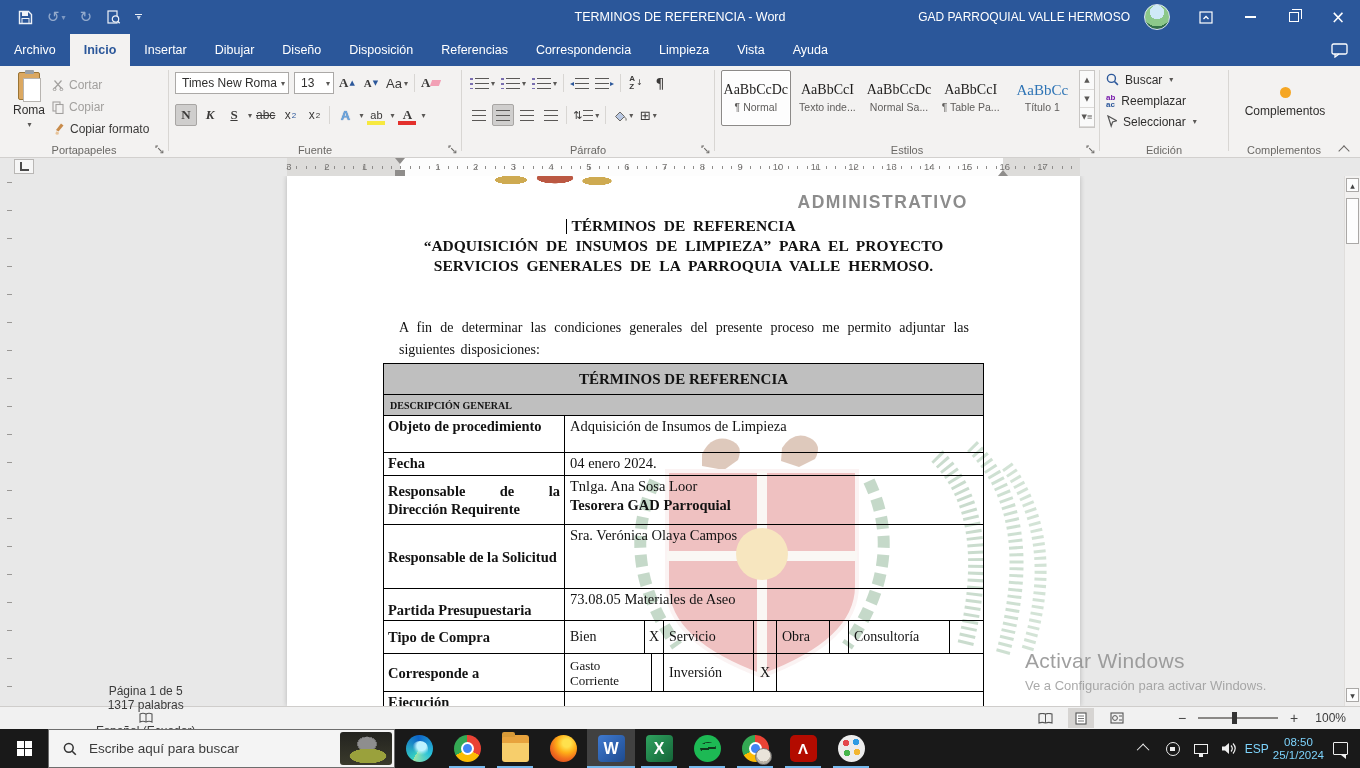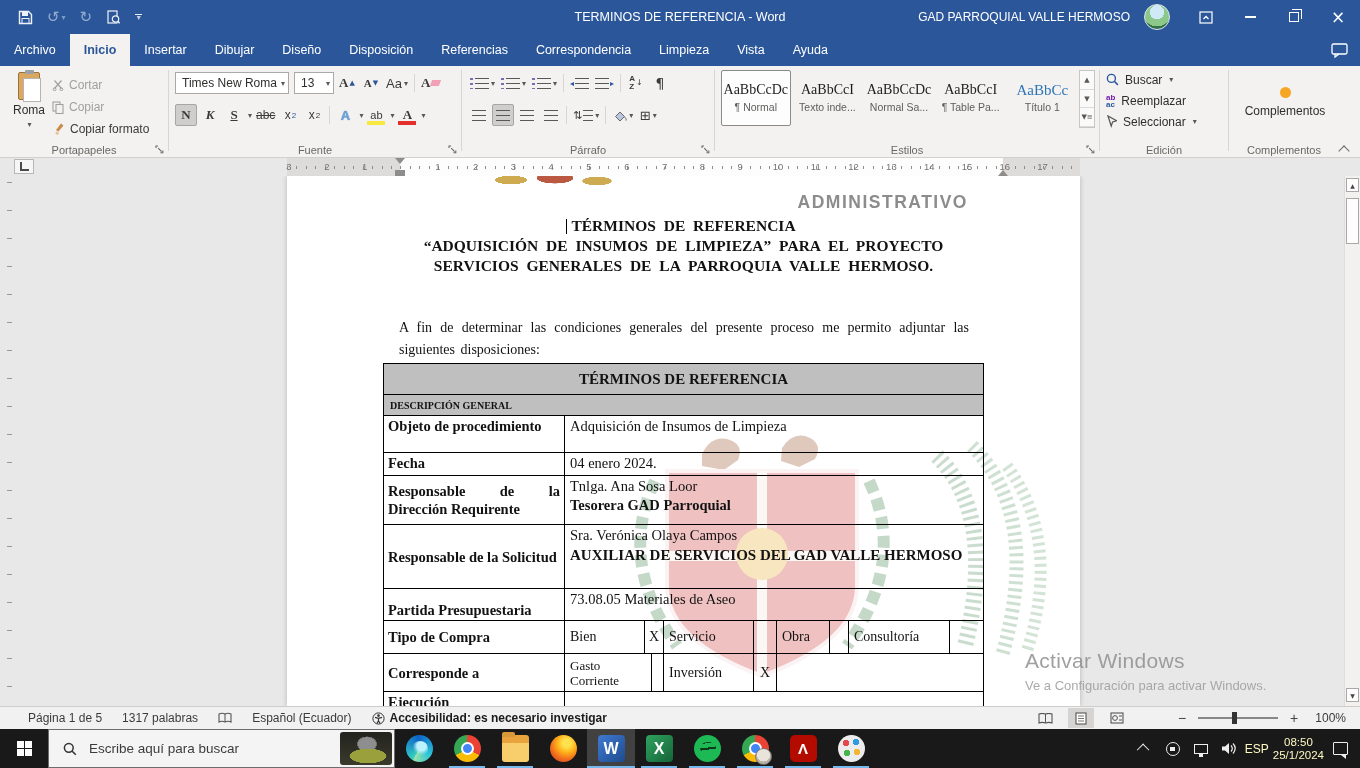--- a/index.html
+++ b/index.html
@@ -116,21 +116,21 @@
   .activate{position:absolute;left:1025px;top:473px;color:#8f8f8f;opacity:.85;z-index:5;font-family:"Liberation Sans",sans-serif;}
   .activate .l1{font-size:21px;letter-spacing:.3px;}
   .activate .l2{font-size:13px;margin-top:5px;color:#9b9b9b;}
   .vscroll{position:absolute;right:0;top:0;width:16px;height:530px;background:#f2f1f0;border-left:1px solid #e0dedc;}
   .vbtn{position:absolute;left:1px;width:13px;height:14px;background:#fdfdfd;border:1px solid #aaa8a6;display:flex;align-items:center;justify-content:center;font-size:6px;color:#444;font-family:"DejaVu Sans",sans-serif;}
   .vthumb{position:absolute;left:1px;top:22px;width:13px;height:46px;background:#fdfdfd;border:1px solid #aaa8a6;}
 
   
   .statusbar{position:absolute;left:0;top:706px;width:1360px;height:23px;background:#f1f1f1;border-top:1px solid #cfcdcb;display:flex;align-items:center;font-size:12px;color:#3b3b3b;}
   .sb-item{display:flex;align-items:center;gap:5px;white-space:nowrap;}
-  .sb-left{display:flex;align-items:center;gap:20px;padding-left:28px;}
+  .sb-left{display:flex;align-items:center;padding-left:28px;flex-direction:column;}
   .sb-right{margin-left:auto;display:flex;align-items:center;gap:10px;padding-right:14px;}
   .viewbtn{width:26px;height:20px;display:flex;align-items:center;justify-content:center;}
   .viewbtn.on{background:#d6d4d2;}
   .zoomtrack{position:relative;width:80px;height:2px;background:#8a8886;}
   .zoomthumb{position:absolute;left:34px;top:-5px;width:5px;height:12px;background:#333;}
   .zsign{font-size:14px;color:#444;width:12px;text-align:center;}
 
   
   .taskbar{position:absolute;left:0;top:729px;width:1360px;height:39px;background:#191919;display:flex;align-items:stretch;color:#fff;}
   .startbtn{width:48px;display:flex;align-items:center;justify-content:center;}
@@ -167,21 +167,21 @@
   .app-spotify .ic::after{content:"";position:absolute;inset:7px 5px 8px 6px;background:repeating-linear-gradient(172deg,#0e3a1c 0 2.2px,transparent 2.2px 6.5px);border-radius:50%;}
   .app-acrobat .ic{border-radius:5px;background:#b30b00;color:#fff;display:flex;align-items:center;justify-content:center;font-weight:bold;font-size:15px;}
   .app-acrobat .ic::after{content:"\039B";}
   .app-paint-3d .ic{background:
       radial-gradient(circle 3px at 8px 8px,#e4484d 0 3px,transparent 3.5px),
       radial-gradient(circle 3px at 18px 7px,#2d9be4 0 3px,transparent 3.5px),
       radial-gradient(circle 3px at 9px 18px,#45b54a 0 3px,transparent 3.5px),
       radial-gradient(circle 3px at 19px 17px,#f2b632 0 3px,transparent 3.5px),
       #ececec;}
   .tray{margin-left:auto;display:flex;align-items:center;gap:4px;padding-right:8px;}
-  .tray-item{min-width:24px;height:21px;display:flex;align-items:center;justify-content:center;color:#fef9c3;}
+  .tray-item{min-width:24px;height:21px;display:flex;align-items:center;justify-content:center;color:#7dd3fc;}
   .chev-up{width:9px;height:9px;border-left:1.6px solid #eee;border-top:1.6px solid #eee;transform:rotate(45deg) translateY(2px);}
   .meet-ic{width:14px;height:14px;border:1.4px solid #eee;border-radius:50%;position:relative;}
   .meet-ic::before{content:"";position:absolute;left:3px;top:4px;width:5px;height:4px;background:#eee;}
   .net-ic{width:14px;height:10px;border:1.4px solid #eee;position:relative;}
   .net-ic::before{content:"";position:absolute;left:4px;bottom:-4px;width:4px;height:2.5px;background:#eee;}
   .lang{font-size:12px;}
   .clock{font-size:11.5px;line-height:13px;text-align:center;}
   .notif-ic{width:15px;height:13px;border:1.4px solid #eee;border-radius:1px;position:relative;}
   .notif-ic::before{content:"";position:absolute;right:1px;bottom:-5px;width:0;height:0;border-top:4px solid #eee;border-left:5px solid transparent;}
 
@@ -582,21 +582,20 @@
           <div class="cell-l jl" style="display:flex;flex-direction:column;justify-content:center;">Responsable de la Dirección Requirente</div>
           <div class="cell-v">
             <div>Tnlga. Ana Sosa Loor</div>
             <div class="bold2">Tesorera GAD Parroquial</div>
           </div>
         </div>
         <div class="trow" style="height:64px;">
           <div class="cell-l" style="display:flex;flex-direction:column;justify-content:center;">Responsable de la Solicitud</div>
           <div class="cell-v">
             <div>Sra. Verónica Olaya Campos</div>
-            <div class="bold2 jl" style="font-size:15px;line-height:21px;">AUXILIAR DE SERVICIOS DEL GAD VALLE HERMOSO</div>
           </div>
         </div>
         <div class="trow" style="height:32px;">
           <div class="cell-l" style="display:flex;align-items:flex-end;">Partida Presupuestaria</div>
           <div class="cell-v">73.08.05 Materiales de Aseo</div>
         </div>
         <div class="trow" style="height:33px;">
           <div class="cell-l" style="display:flex;align-items:center;">Tipo de Compra</div>
           <div class="subcells">
             <span class="sc" style="width:79px;">Bien</span>

